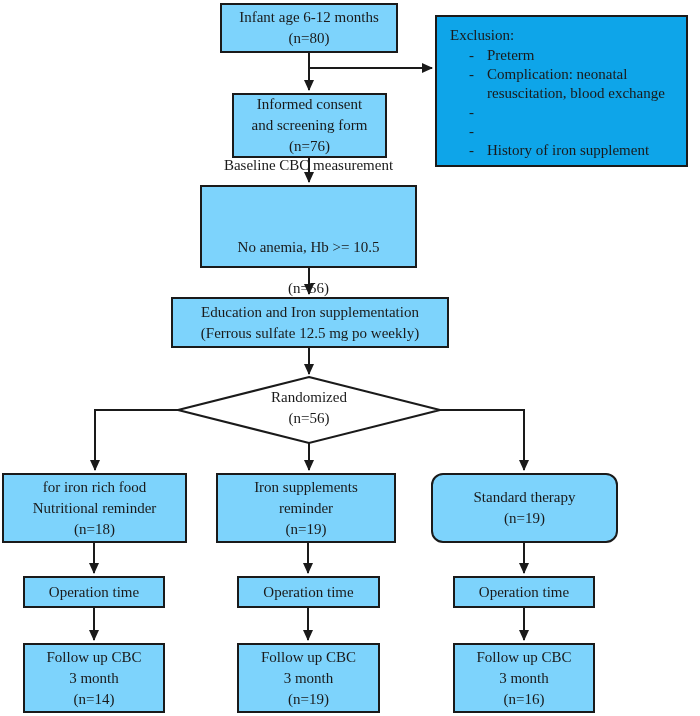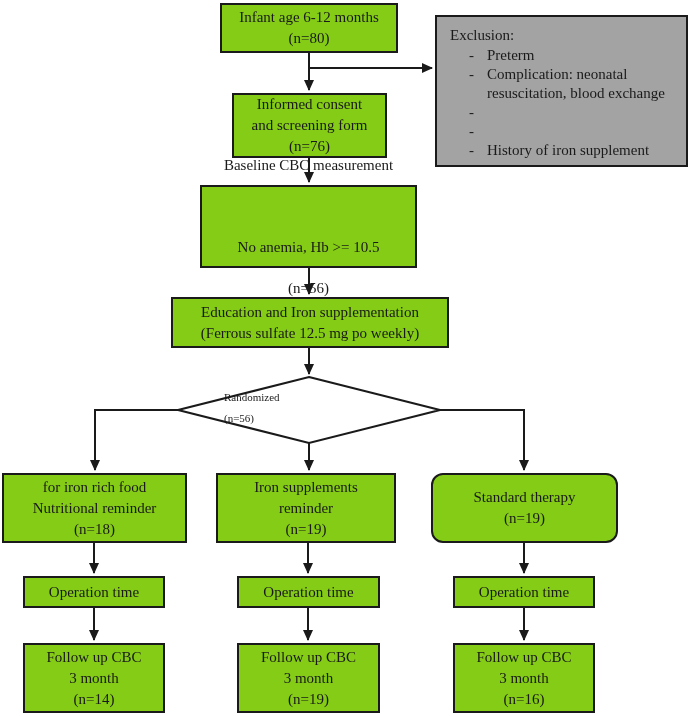--- a/index.html
+++ b/index.html
@@ -20,46 +20,46 @@
   svg.connectors line, svg.connectors polyline, svg.connectors polygon {
     stroke: #1a1a1a;
     stroke-width: 2;
   }
   svg.connectors polyline { fill: none; }
   svg.connectors polygon.diamond { fill: #ffffff; }
   .box {
     position: absolute;
     box-sizing: border-box;
     border: 2px solid #1a1a1a;
-    background: #84cc16;
+    background: #7dd3fc;
     display: flex;
     flex-direction: column;
     align-items: center;
     justify-content: center;
     text-align: center;
     font-size: 15px;
     line-height: 21px;
   }
   .box .line { min-height: 21px; white-space: nowrap; }
   .diamond-label {
     position: absolute;
     left: 224px; top: 387px;
     width: 170px;
-    text-align: left;
-    font-size: 11px;
+    text-align: center;
+    font-size: 15px;
     line-height: 21px;
   }
   .diamond-label .line { min-height: 21px; }
   .excl {
     position: absolute;
     left: 435px; top: 15px;
     width: 253px; height: 152px;
     box-sizing: border-box;
     border: 2px solid #1a1a1a;
-    background: #a3a3a3;
+    background: #0ea5e9;
     font-size: 15px;
     line-height: 19px;
     padding: 9px 6px 0 13px;
   }
   .excl-title { margin-bottom: 1px; }
   .excl-item { display: flex; }
   .excl-dash { width: 18px; margin-left: 19px; flex: none; }
   .excl-text { flex: 1; }
 </style>
 </head>

